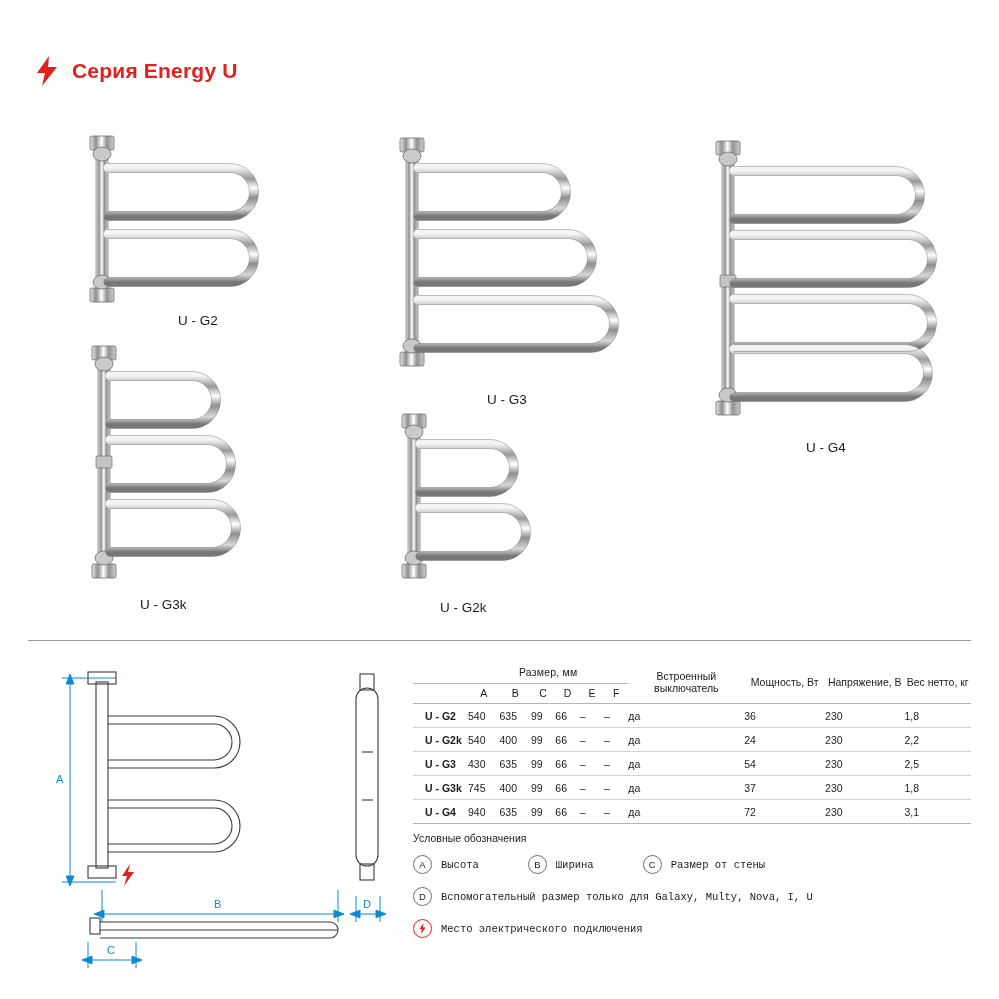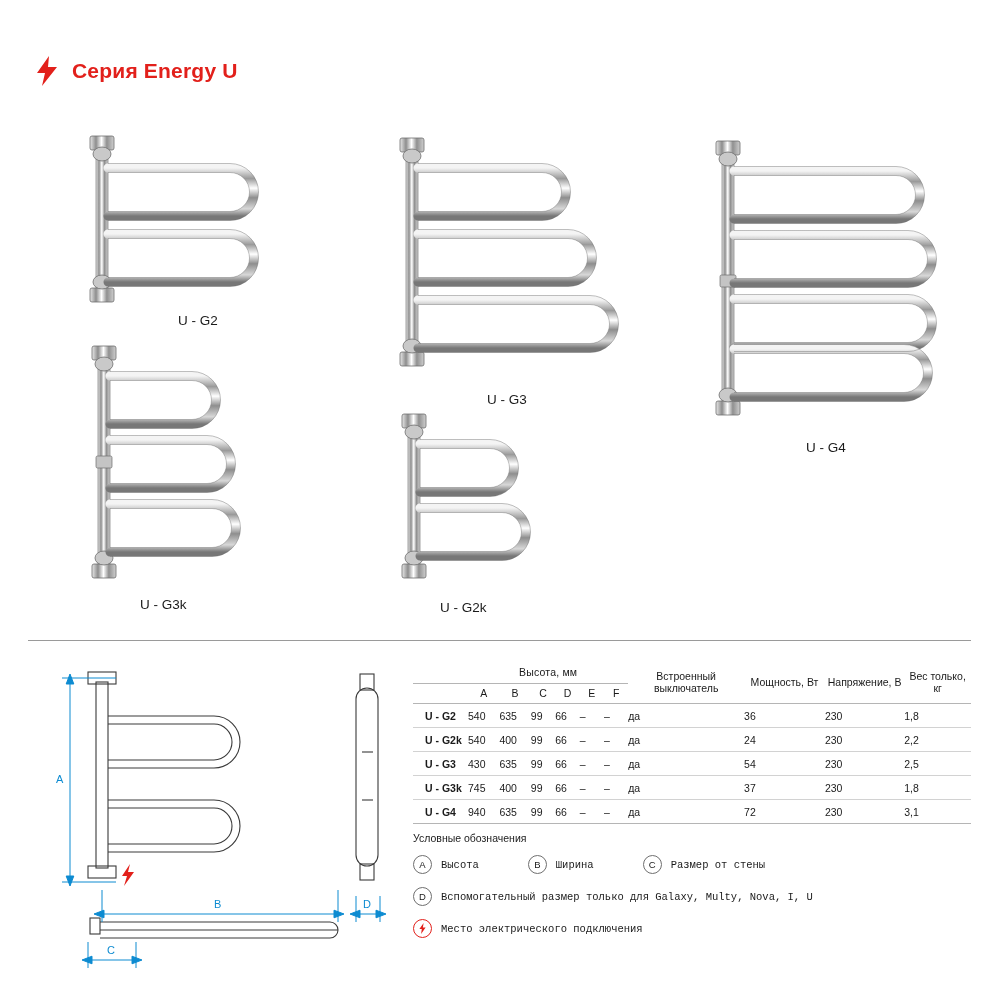--- a/index.html
+++ b/index.html
@@ -392,25 +392,25 @@
   <span class="dim-letter" style="left:38px; top:113px;">A</span>
   <span class="dim-letter" style="left:196px; top:238px;">B</span>
   <span class="dim-letter" style="left:89px; top:284px;">C</span>
   <span class="dim-letter" style="left:345px; top:238px;">D</span>
 </div>
 
 <table class="spec-table">
   <thead>
     <tr class="grp-row">
       <th class="col-model"></th>
-      <th class="dim-group-label" colspan="6">Высота, мм</th>
+      <th class="dim-group-label" colspan="6">Размер, мм</th>
       <th class="col-sw" rowspan="2">Встроенный выключатель</th>
       <th class="col-pw" rowspan="2">Мощность, Вт</th>
       <th class="col-v" rowspan="2">Напряжение, В</th>
-      <th class="col-w" rowspan="2">Вес только, кг</th>
+      <th class="col-w" rowspan="2">Вес нетто, кг</th>
     </tr>
     <tr class="sub-row">
       <th class="col-model"></th>
       <th class="col-a">A</th>
       <th class="col-b">B</th>
       <th class="col-c">C</th>
       <th class="col-d">D</th>
       <th class="col-e">E</th>
       <th class="col-f">F</th>
     </tr>

